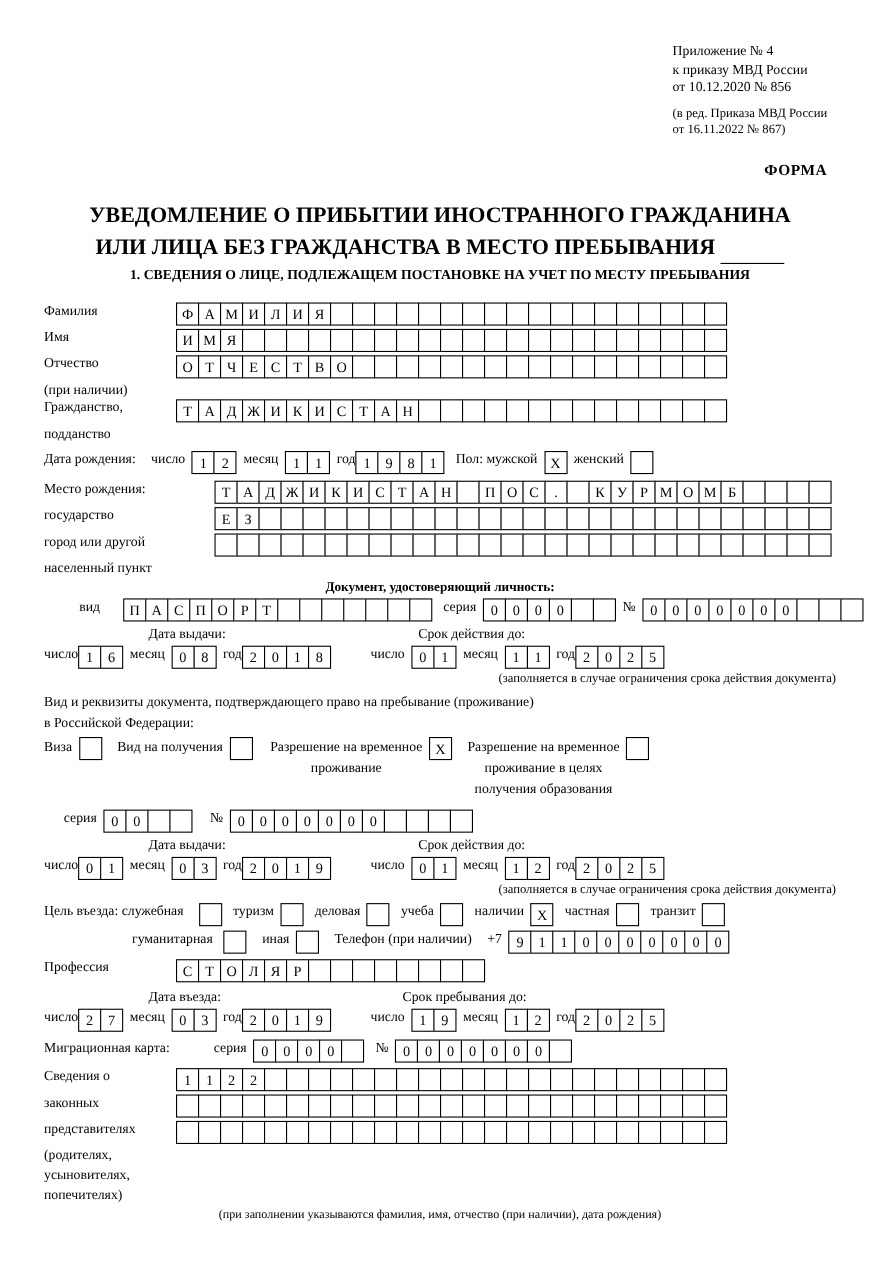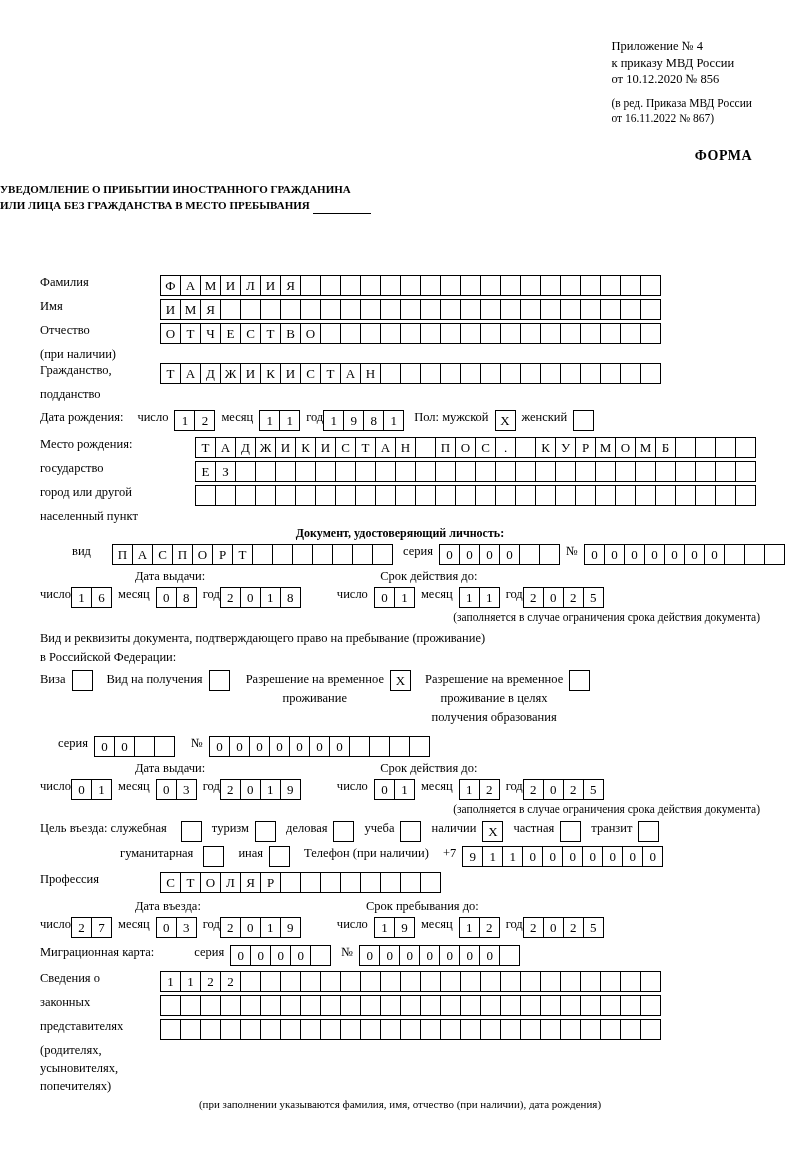--- a/index.html
+++ b/index.html
@@ -11,21 +11,21 @@
     position:relative;
     overflow:hidden;
   }
   .page{position:relative;width:800px;height:1163px;box-sizing:border-box;padding:0 40px;}
 
   
   .hdr{position:absolute;top:38px;right:48px;text-align:left;font-size:12.5px;line-height:1.32;}
   .hdr .small{font-size:11.5px;margin-top:8px;line-height:1.32;}
   .forma{position:absolute;top:148px;right:48px;font-weight:bold;font-size:14px;letter-spacing:.5px;}
 
-  .title{position:absolute;top:182px;left:0;width:800px;text-align:left;font-weight:bold;font-size:11px;line-height:1.45;}
+  .title{position:absolute;top:182px;left:0;width:800px;text-align:center;font-weight:bold;font-size:20px;line-height:1.45;}
   .title .ul{display:inline-block;border-bottom:1px solid #000;width:58px;vertical-align:bottom;height:13px;}
   .section1{position:absolute;top:243px;left:0;width:800px;text-align:center;font-weight:bold;font-size:12.5px;}
 
   
   .row{display:flex;align-items:flex-start;margin-bottom:3px;}
   .lbl{font-size:12.5px;white-space:nowrap;}
   .boxes{display:flex;}
   .cell{
     width:21px;height:21px;border:1px solid #000;margin-left:-1px;
     display:flex;align-items:center;justify-content:center;
@@ -62,20 +62,21 @@
     <div class="small" style="margin-top:0">от 16.11.2022 № 867)</div>
   </div>
 
   <div class="forma">ФОРМА</div>
 
   <div class="title">
     <div>УВЕДОМЛЕНИЕ О ПРИБЫТИИ ИНОСТРАННОГО ГРАЖДАНИНА</div>
     <div><span>ИЛИ ЛИЦА БЕЗ ГРАЖДАНСТВА В МЕСТО ПРЕБЫВАНИЯ</span> <span class="ul"></span></div>
   </div>
 
+  <div class="section1">1. СВЕДЕНИЯ О ЛИЦЕ, ПОДЛЕЖАЩЕМ ПОСТАНОВКЕ НА УЧЕТ ПО МЕСТУ ПРЕБЫВАНИЯ</div>
 
   <div class="content">
 
     <div class="row">
       <div class="labcol">Фамилия</div>
       <div class="boxes">
           <div class="cell">Ф</div>
           <div class="cell">А</div>
           <div class="cell">М</div>
           <div class="cell">И</div>

